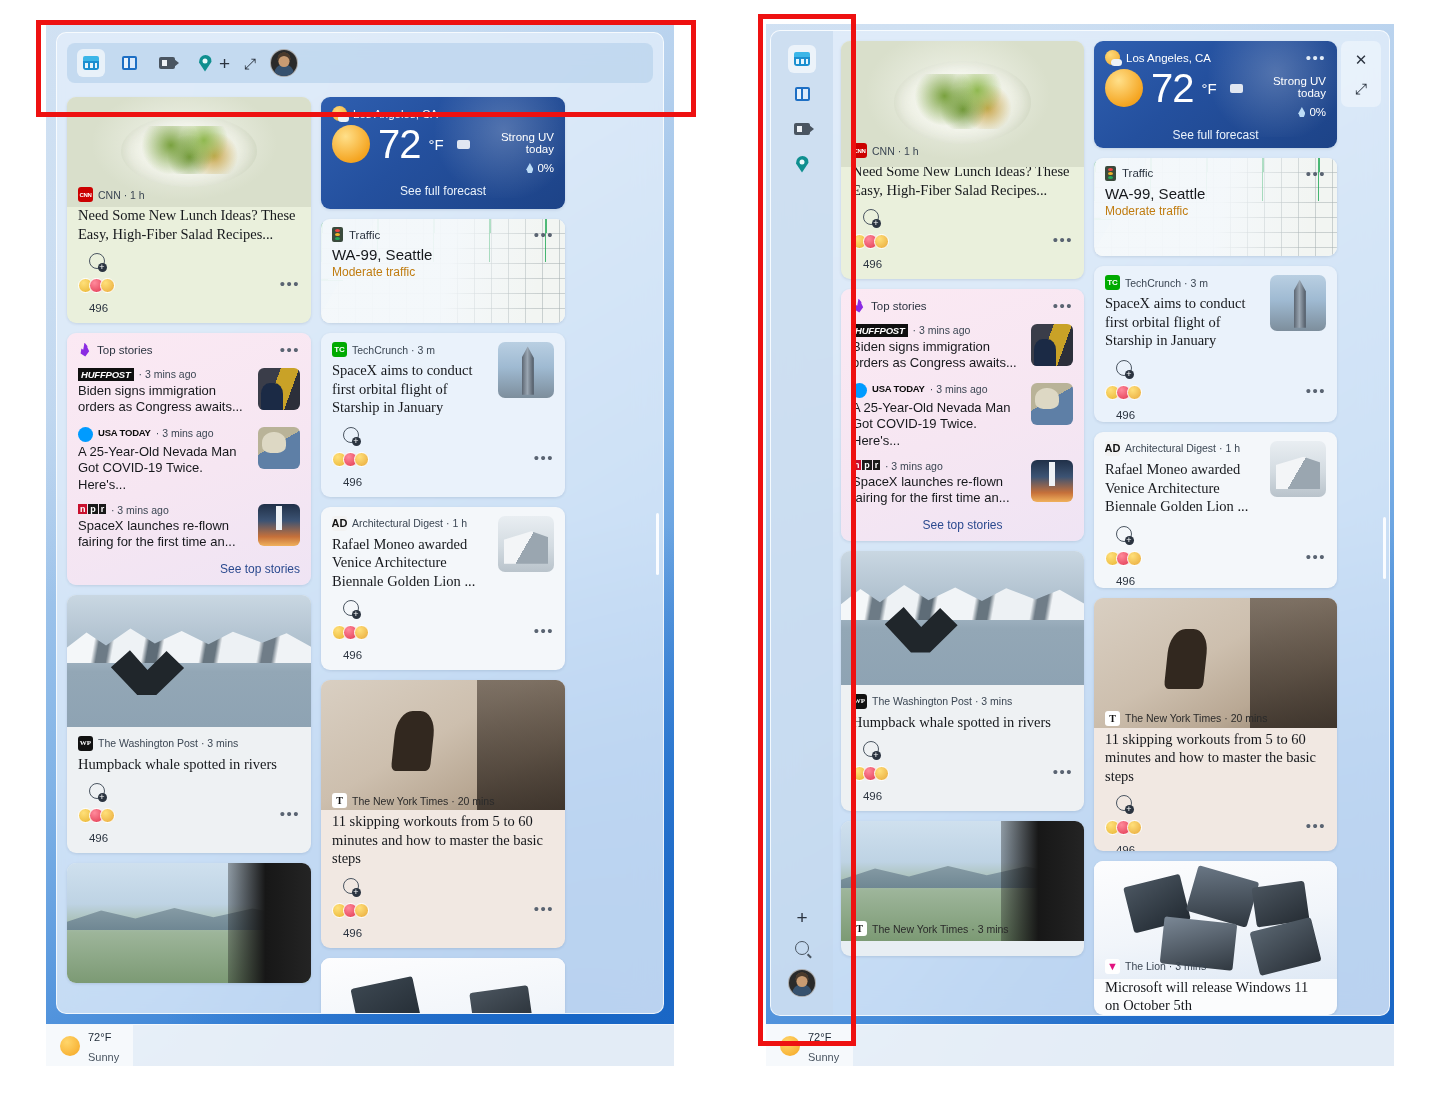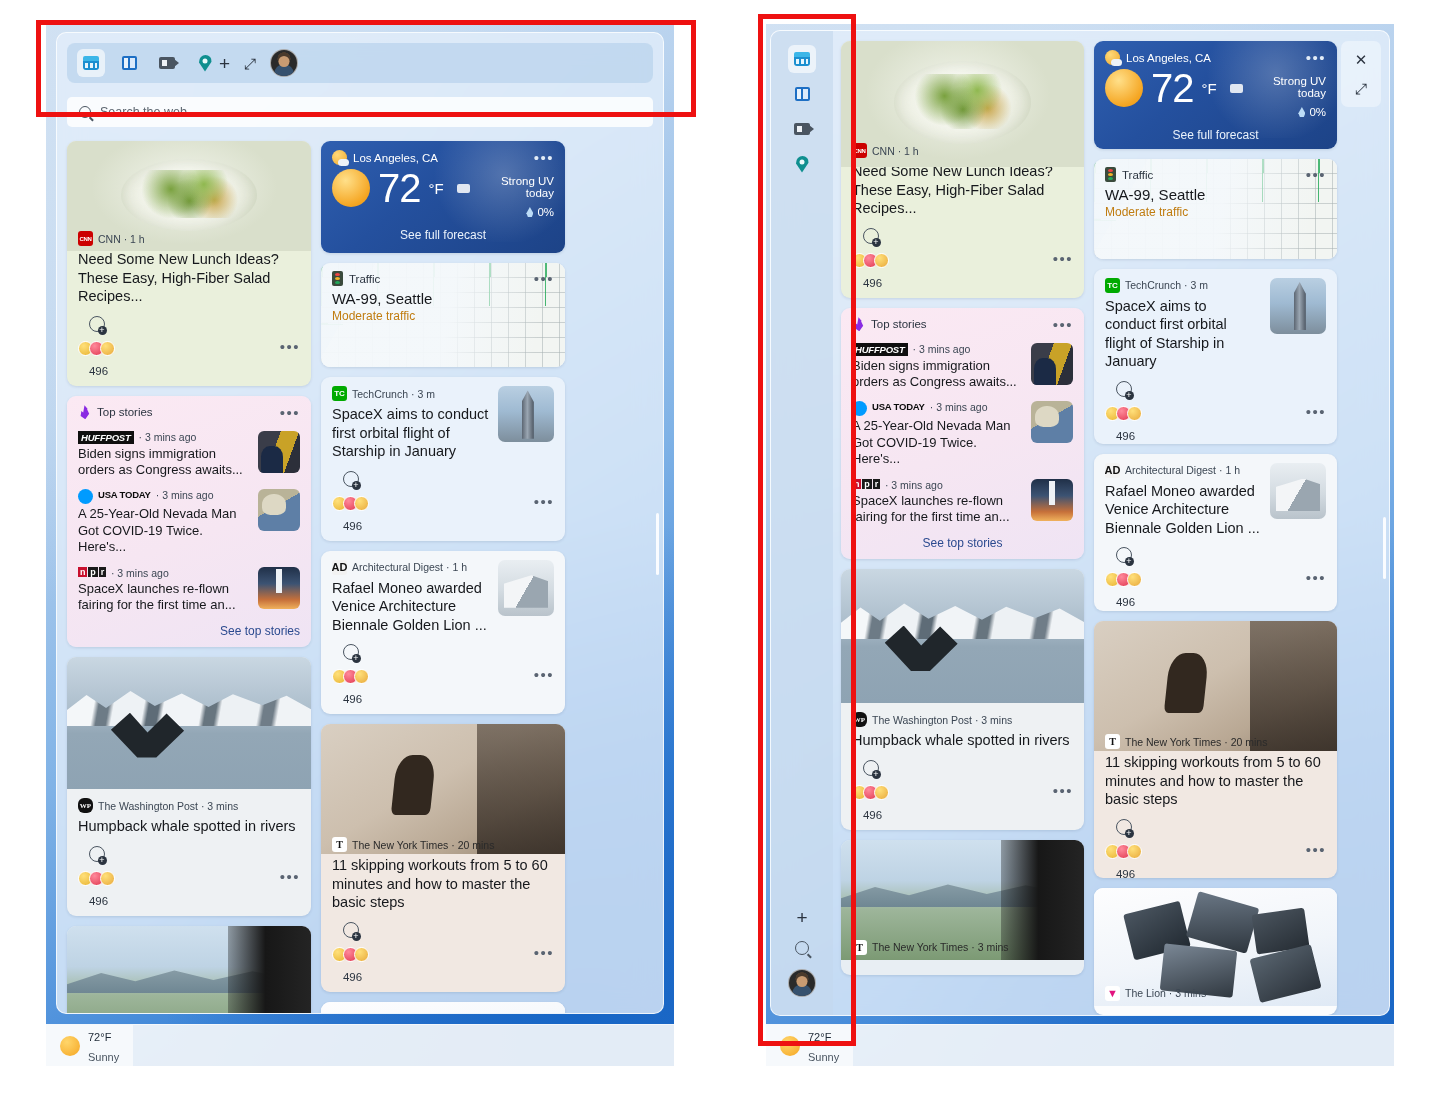--- a/index.html
+++ b/index.html
@@ -49,21 +49,21 @@
 
   
   .card { border-radius: 9px; overflow: hidden; position: relative;
           box-shadow: 0 1px 3px rgba(20,40,70,0.12); }
   .card-pad { padding: 9px 11px; }
   .src-row { display: flex; align-items: center; gap: 5px; margin-bottom: 4px; }
   .src-logo { width: 15px; height: 15px; border-radius: 3px; flex: none;
     display: flex; align-items: center; justify-content: center;
     font-size: 7px; font-weight: bold; color: #fff; overflow: hidden; }
   .src-name { font-size: 10.5px; color: #3b4653; white-space: nowrap; }
-  .headline { font-size: 14.5px; line-height: 1.28; color: #16181c; font-weight: 400; }
+  .headline { font-size: 14.5px; line-height: 1.28; color: #16181c; font-weight: 400; font-family: Liberation Serif, serif; }
   .react-row { display: flex; align-items: center; justify-content: space-between;
                margin-top: 10px; }
   .react-left { display: flex; align-items: center; gap: 9px; flex-direction: column; }
   .emo-add { width: 16px; height: 16px; border-radius: 50%;
     border: 1.3px solid #4a5561; position: relative; }
   .emo-add::after { content:"+"; position:absolute; right:-3px; bottom:-4px;
     font-size: 9px; line-height: 9px; color:#fff; background:#2b3440;
     border-radius: 50%; width: 9px; height: 9px; text-align: center; }
   .emo-stack { display: flex; align-items: center; }
   .emo { width: 15px; height: 15px; border-radius: 50%; margin-left: -4px;
@@ -206,21 +206,21 @@
   .ts-meta { display: flex; align-items: flex-start; gap: 5px; margin-bottom: 2px; }
   .ts-headline { font-size: 13px; line-height: 1.26; color: #16181c; }
   .ts-thumb { width: 42px; height: 42px; border-radius: 6px; flex: none; overflow: hidden; position: relative; }
   .ts-link { text-align: right; font-size: 12px; color: #2b4a8f; margin-top: 11px; }
 
   
   .lg-cnn { background:#cc0000; font-size:6px; letter-spacing:-0.3px; }
   .lg-usa { background:#009bff; border-radius:50%; }
   .lg-tc { background:#0a0; font-size:8px; }
   .lg-ad { background:#f2f2f2; color:#111; font-size:11px; }
-  .lg-wapo { background:#111; font-size:7px; font-family:"Liberation Serif", serif;border-radius:6px; }
+  .lg-wapo { background:#111; font-size:7px; font-family:"Liberation Serif", serif; }
   .lg-nyt { background:#fff; color:#111; font-size:10px; font-family:"Liberation Serif", serif; }
   .lg-verge { background:#fff; color:#e2137f; font-size:11px; }
 
   
   .wm { font-size: 9.5px; font-weight: bold; letter-spacing: -0.2px; }
   .wm-huff { background:#0f0f0f; color:#fff; padding:1px 3px; font-style: italic; }
   .wm-usa  { color:#0b0b0b; }
   .wm-npr  { display:inline-flex; gap:1px; }
   .wm-npr span { background:#1a1a1a; color:#fff; padding:0 2px; font-size:9px; }
   .wm-npr span:first-child { background:#c8102e; }
@@ -328,24 +328,20 @@
             <span class="ic-pin"></span>
           </div>
         </div>
         <div class="hdr-right">
           <div class="hdr-plus">+</div>
           <div class="hdr-exp">⤢</div>
           <div class="avatar"></div>
         </div>
       </div>
 
-      <div class="searchbar" style="margin:14px 10px 0;">
-        <span class="mag"></span>
-        <span>Search the web</span>
-      </div>
 
       <div style="display:flex; gap:10px; margin:14px 10px 0;">
 
         <div class="col" style="width:244px;">
 
           <div class="card" style="background:#eaf0dc;">
             <div class="img img-salad" style="height:110px;"></div>
             <div class="card-pad" style="padding-top:6px;">
               <div class="src-row" style="margin-top:-26px; position:relative; z-index:3;">
                 <span class="src-logo lg-cnn">CNN</span>
@@ -857,20 +853,21 @@
               <div style="position:absolute; left:40%; top:10%; width:26%; height:40%; background:linear-gradient(160deg,#6a7785,#2e363e); border-radius:3px; transform:rotate(16deg);"></div>
               <div style="position:absolute; left:66%; top:20%; width:22%; height:34%; background:linear-gradient(160deg,#4a545e,#262d34); border-radius:3px; transform:rotate(-8deg);"></div>
               <div style="position:absolute; left:28%; top:50%; width:30%; height:40%; background:linear-gradient(160deg,#7b8896,#303840); border-radius:3px; transform:rotate(6deg);"></div>
               <div style="position:absolute; left:66%; top:54%; width:26%; height:38%; background:linear-gradient(160deg,#58646f,#2b323a); border-radius:3px; transform:rotate(-14deg);"></div>
             </div>
             <div class="card-pad" style="padding-top:6px;">
               <div class="src-row" style="margin-top:-26px; position:relative; z-index:3;">
                 <span class="src-logo lg-verge">▼</span>
                 <span class="src-name"><span>The Lion</span> · <span>3 mins</span></span>
               </div>
+              <div class="headline">Microsoft will release Windows 11 on October 5th</div>
             </div>
           </div>
         </div>
       </div>
 
       <div class="winctl">
         <div>✕</div>
         <div>⤢</div>
       </div>
 

